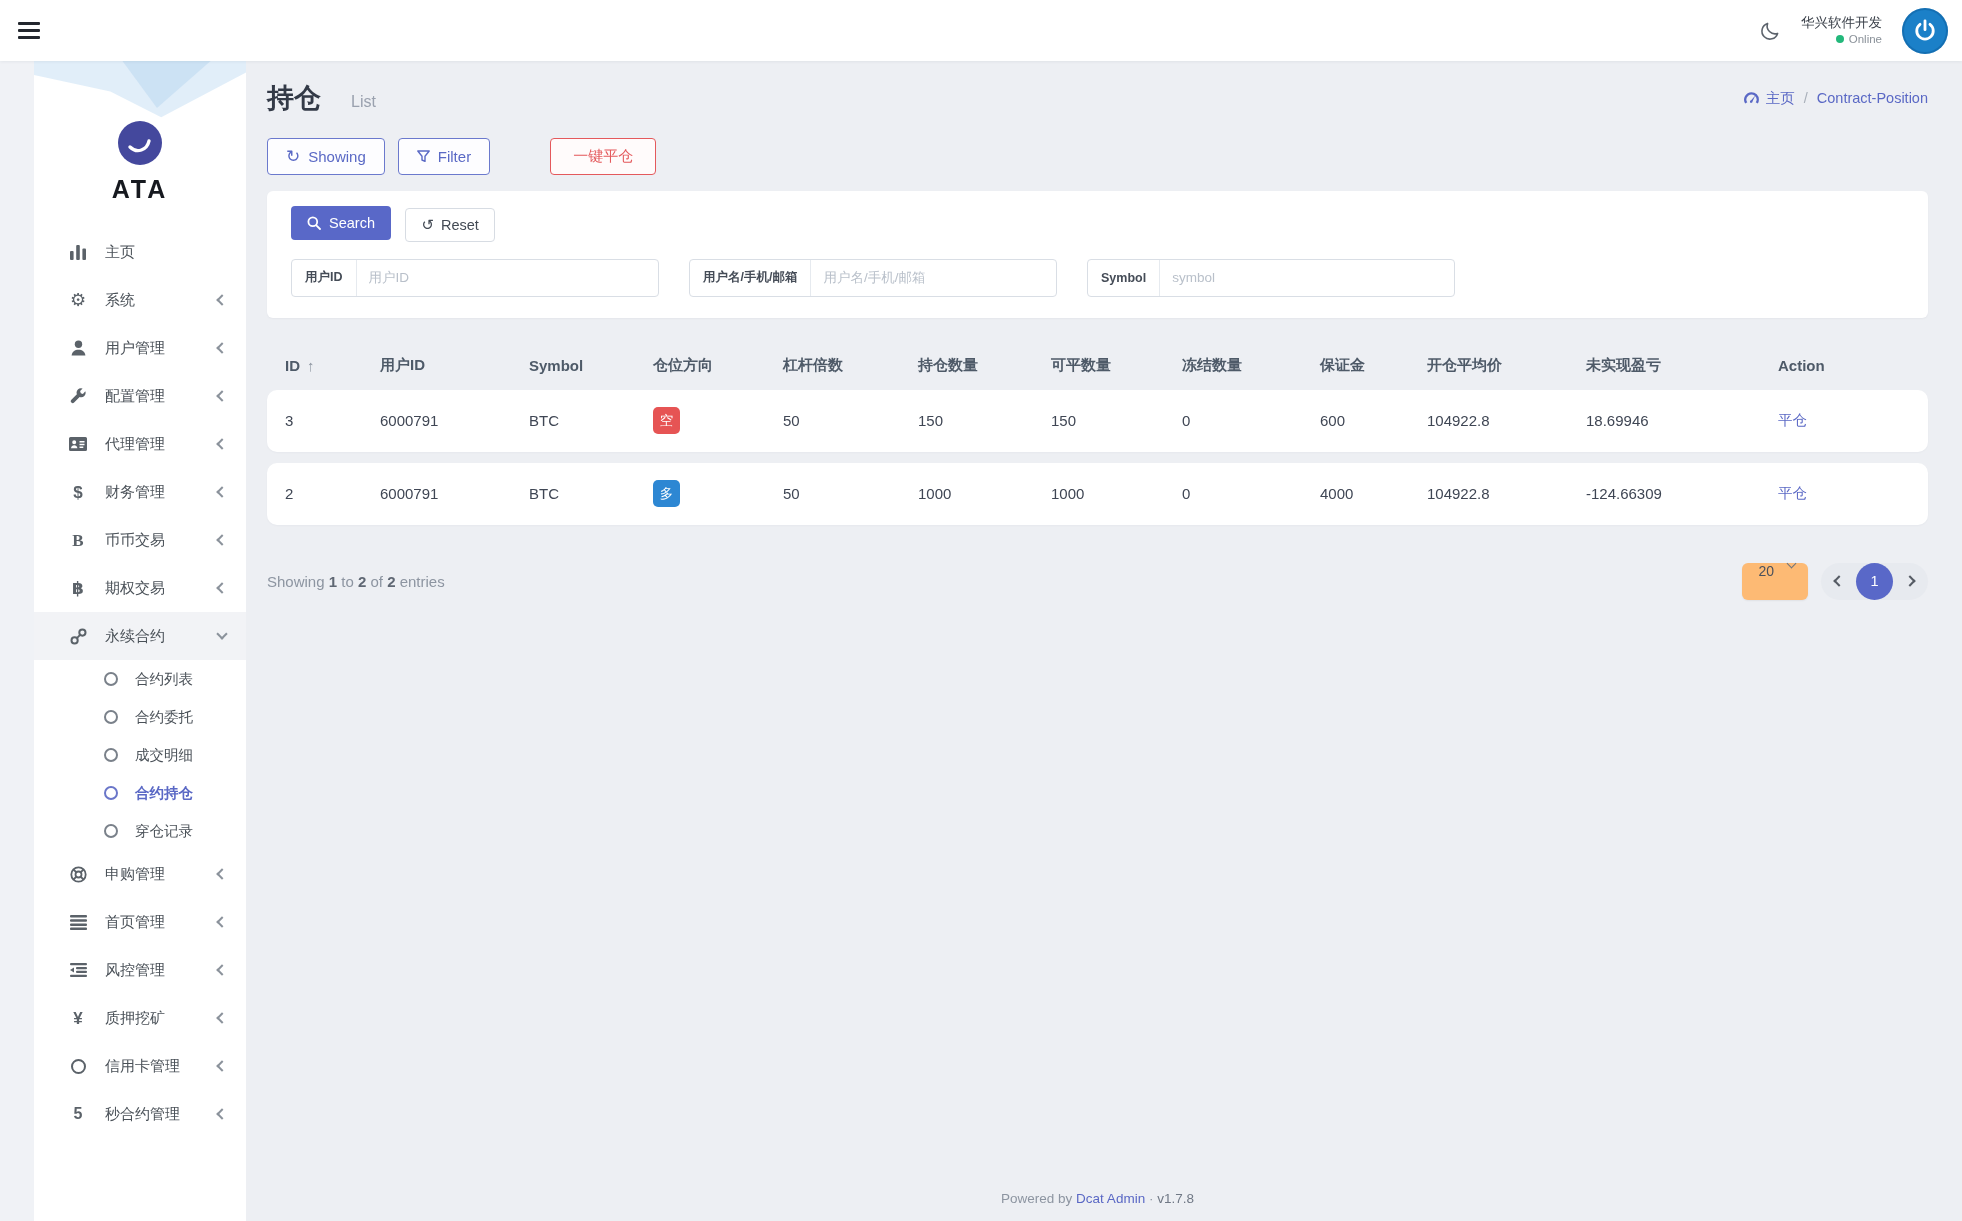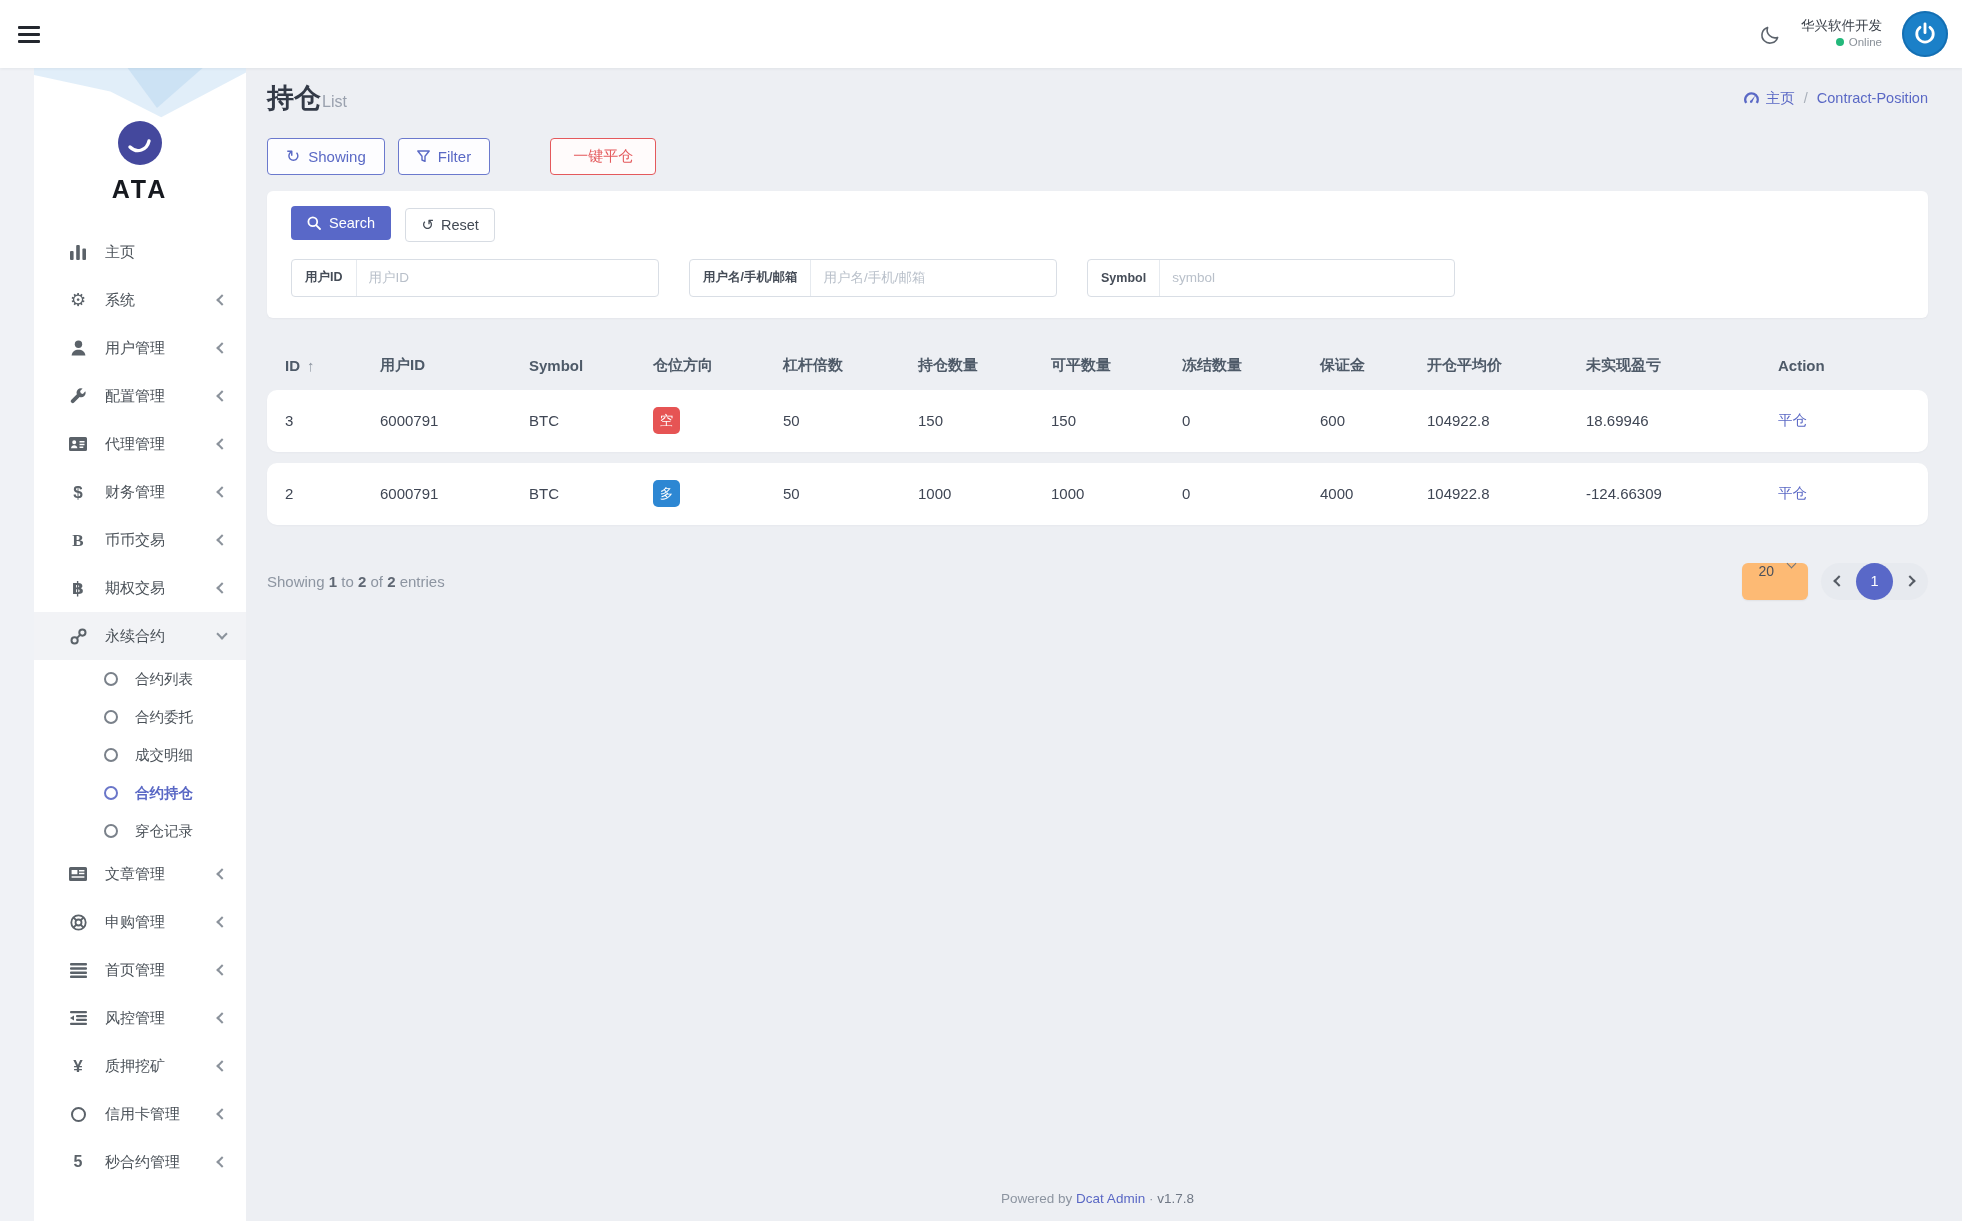--- a/index.html
+++ b/index.html
@@ -6,21 +6,21 @@
   html,body { width:1962px; height:1221px; overflow:hidden; }
   body {
     font-family:"Liberation Sans","DejaVu Sans",sans-serif;
     background:#edeff3; color:#3f4654; position:relative;
   }
   svg { display:block; }
   .uni { line-height:1; }
 
   
   .navbar {
-    position:absolute; top:0; left:0; right:0; height:68px; background:#fff;
+    position:absolute; top:0; left:0; right:0; height:61px; background:#fff;
     display:flex; align-items:center; justify-content:space-between;
     padding:0 14px 0 18px; box-shadow:0 1px 3px rgba(20,30,50,.06); z-index:10;
   }
   .hamburger { width:22px; display:flex; flex-direction:column; gap:4px; cursor:pointer; }
   .hamburger span { height:3px; background:#23272e; border-radius:1px; }
   .nav-right { display:flex; align-items:center; gap:20px; }
   .moon-btn { cursor:pointer; display:flex; }
   .user-meta { text-align:right; line-height:1.25; cursor:pointer; }
   .user-name { font-size:13.5px; color:#3c424b; }
   .online-row { display:flex; align-items:center; justify-content:flex-end; gap:5px; font-size:11.5px; color:#8a9199; }
@@ -47,21 +47,21 @@
   .chev-l { transform:rotate(45deg); }
   .chev-d { transform:rotate(-45deg); margin-top:-4px; }
   .submenu-item { height:38px; display:flex; align-items:center; padding-left:70px; gap:17px; cursor:pointer; font-size:14.5px; color:#4a5158; }
   .sub-circle { width:14px; height:14px; border:2px solid #7a818a; border-radius:50%; flex:none; }
   .submenu-item.active { color:#5a68c5; font-weight:bold; }
   .submenu-item.active .sub-circle { border-color:#6a76c9; }
 
   
   .main { flex:1; padding:24px 34px 0 21px; display:flex; flex-direction:column; }
   .page-head { display:flex; justify-content:space-between; align-items:center; }
-  .title-row { display:flex; align-items:baseline; gap:1px; }
+  .title-row { display:flex; align-items:baseline; gap:30px; }
   .page-title { font-size:27px; font-weight:bold; color:#333a47; }
   .page-sub { font-size:16px; color:#9aa1ae; }
   .breadcrumb { display:flex; align-items:center; gap:9px; font-size:14.5px; color:#5a68c5; }
   .breadcrumb .crumb-sep { color:#a9b0ba; }
   .crumb-item { display:flex; align-items:center; gap:6px; cursor:pointer; }
 
   .toolbar { display:flex; gap:13px; margin-top:22px; }
   .btn-outline {
     height:37px; padding:0 18px; border:1px solid #6b79cd; border-radius:4px;
     background:#fdfdff; color:#5a69c5; font-size:15px;
@@ -254,29 +254,20 @@
           <span class="sub-circle"></span>
           <span>成交明细</span>
         </div>
         <div class="submenu-item active">
           <span class="sub-circle"></span>
           <span>合约持仓</span>
         </div>
         <div class="submenu-item">
           <span class="sub-circle"></span>
           <span>穿仓记录</span>
-        </div>
-        <div class="menu-item">
-          <span class="mi-icon">
-            <svg width="18" height="14" viewBox="0 0 18 14" fill="currentColor">
-              <path d="M1.5 0h15A1.5 1.5 0 0 1 18 1.5v11a1.5 1.5 0 0 1-1.5 1.5h-15A1.5 1.5 0 0 1 0 12.5v-11A1.5 1.5 0 0 1 1.5 0zM2.6 3h5.8v4.2H2.6zm0 6.2h12.8v1.5H2.6zM10 3h5.4v1.4H10zm0 2.8h5.4v1.4H10z" fill-rule="evenodd"></path>
-            </svg>
-          </span>
-          <span class="mi-label">文章管理</span>
-          <span class="chev chev-l"></span>
         </div>
         <div class="menu-item">
           <span class="mi-icon">
             <svg width="17" height="17" viewBox="0 0 17 17" fill="none" stroke="currentColor" stroke-width="1.8">
               <circle cx="8.5" cy="8.5" r="7.2"></circle>
               <circle cx="8.5" cy="8.5" r="3"></circle>
               <path d="M3.5 3.5l2.9 2.9M13.5 3.5l-2.9 2.9M3.5 13.5l2.9-2.9M13.5 13.5l-2.9-2.9"></path>
             </svg>
           </span>
           <span class="mi-label">申购管理</span>

